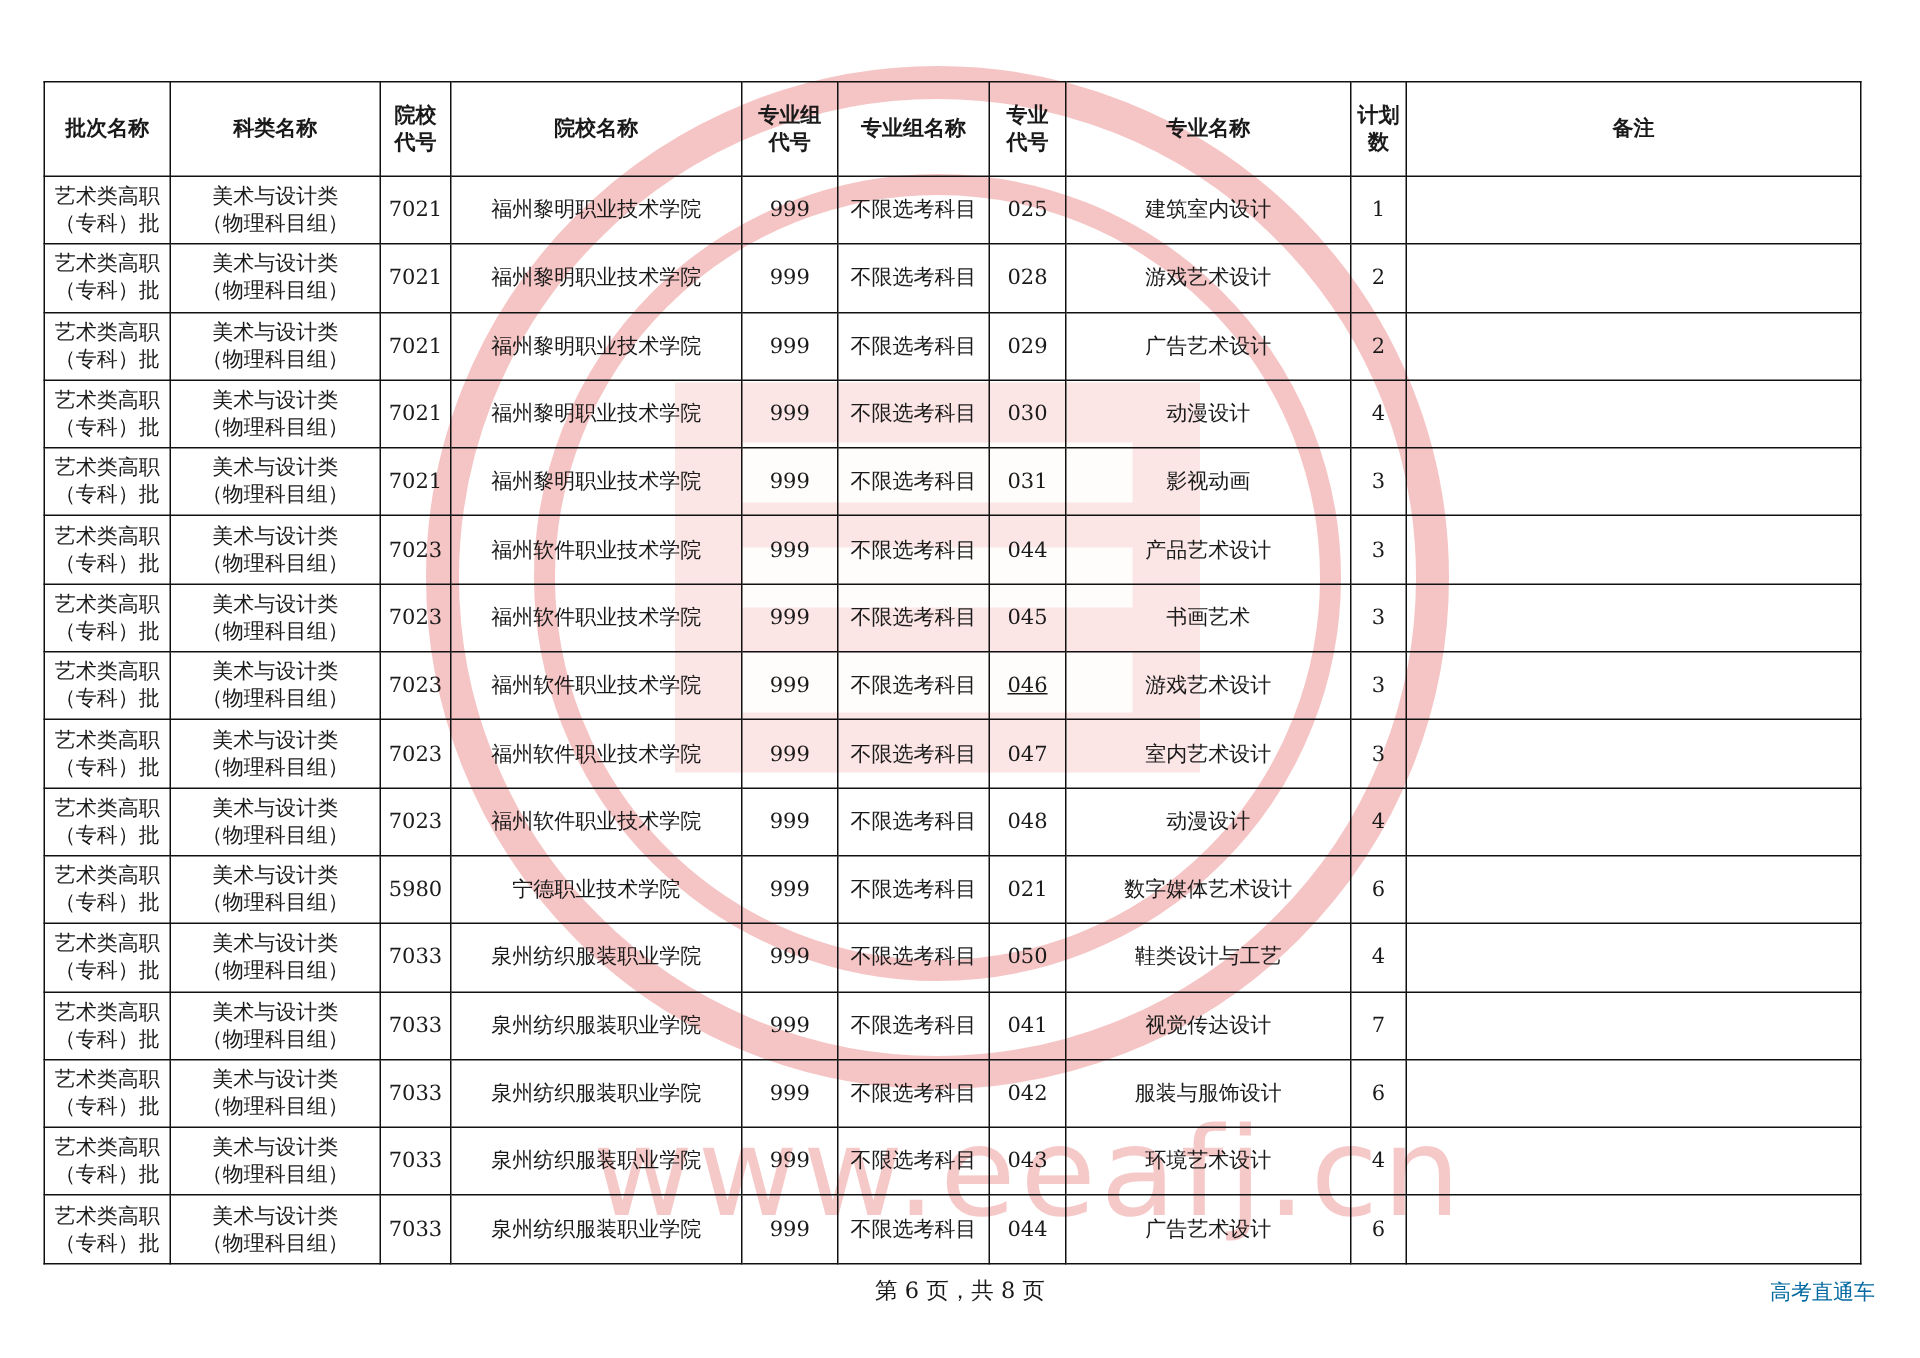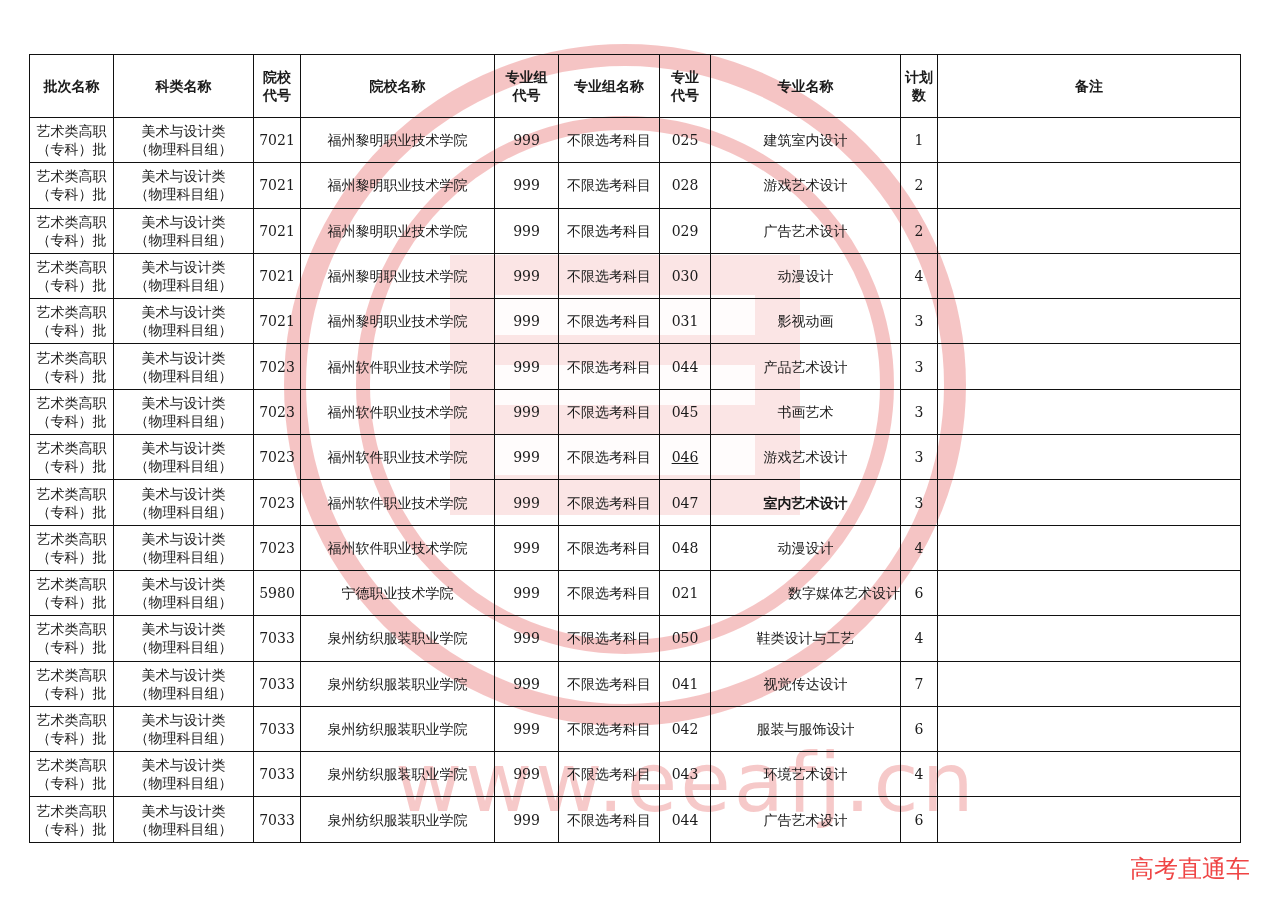--- a/index.html
+++ b/index.html
@@ -16,21 +16,21 @@
                background: transparent; }
   table.grid td, table.grid th { border: 1.6px solid #111; padding: 0; font-size: 14px;
                line-height: 18px; }
   table.grid th { height: 62px; font-weight: bold; text-align: center;
                font-family: "DejaVu Sans", "Liberation Sans", sans-serif; font-size: 14px; }
   table.grid td { height: 44.3px; text-align: center; }
   td.left { text-align: left; padding-left: 4px; }
   td.batch { line-height: 19px; font-size: 14px; }
   .footer { position: absolute; left: 0; width: 1280px; top: 851px; text-align: center;
             font-size: 15px; z-index: 1; }
-  .brand { position: absolute; right: 30px; top: 853px; font-size: 24px; color: #ef4444;
+  .brand { position: absolute; right: 30px; top: 853px; font-size: 14px; color: #0369a1;
            font-family: "DejaVu Sans", "Liberation Sans", sans-serif; z-index: 1; }
 </style>
 </head>
 <body>
 
 <div class="sheet">
 
   <svg class="watermark" viewBox="0 0 690 690">
     <circle cx="345" cy="345" r="330" fill="none" stroke="#e24c4c" stroke-width="22"></circle>
     <circle cx="345" cy="345" r="262" fill="none" stroke="#e24c4c" stroke-width="14"></circle>
@@ -188,21 +188,21 @@
         <tr>
           <td class="batch" style="white-space: pre-line;">艺术类高职
 （专科）批</td>
           <td style="white-space: pre-line;">美术与设计类
 （物理科目组）</td>
           <td style="white-space: pre-line;">7023</td>
           <td class="left" style="white-space: pre-line;">福州软件职业技术学院</td>
           <td style="white-space: pre-line;">999</td>
           <td style="white-space: pre-line;">不限选考科目</td>
           <td style="white-space: pre-line;">047</td>
-          <td class="left" style="white-space: pre-line; font-weight: bold;">室内艺术设计</td>
+          <td class="left" style="white-space: pre-line;">室内艺术设计</td>
           <td style="white-space: pre-line;">3</td>
           <td style="white-space: pre-line;"></td>
         </tr>
         <tr>
           <td class="batch" style="white-space: pre-line;">艺术类高职
 （专科）批</td>
           <td style="white-space: pre-line;">美术与设计类
 （物理科目组）</td>
           <td style="white-space: pre-line;">7023</td>
           <td class="left" style="white-space: pre-line;">福州软件职业技术学院</td>
@@ -216,21 +216,21 @@
         <tr>
           <td class="batch" style="white-space: pre-line;">艺术类高职
 （专科）批</td>
           <td style="white-space: pre-line;">美术与设计类
 （物理科目组）</td>
           <td style="white-space: pre-line;">5980</td>
           <td class="left" style="white-space: pre-line;">宁德职业技术学院</td>
           <td style="white-space: pre-line;">999</td>
           <td style="white-space: pre-line;">不限选考科目</td>
           <td style="white-space: pre-line;">021</td>
-          <td class="left" style="white-space: pre-line; text-align: right;">数字媒体艺术设计</td>
+          <td class="left" style="white-space: pre-line;">数字媒体艺术设计</td>
           <td style="white-space: pre-line;">6</td>
           <td style="white-space: pre-line;"></td>
         </tr>
         <tr>
           <td class="batch" style="white-space: pre-line;">艺术类高职
 （专科）批</td>
           <td style="white-space: pre-line;">美术与设计类
 （物理科目组）</td>
           <td style="white-space: pre-line;">7033</td>
           <td class="left" style="white-space: pre-line;">泉州纺织服装职业学院</td>
@@ -293,14 +293,15 @@
           <td style="white-space: pre-line;">999</td>
           <td style="white-space: pre-line;">不限选考科目</td>
           <td style="white-space: pre-line;">044</td>
           <td class="left" style="white-space: pre-line;">广告艺术设计</td>
           <td style="white-space: pre-line;">6</td>
           <td style="white-space: pre-line;"></td>
         </tr>
       </tbody>
   </table>
 
+  <div class="footer">第 6 页，共 8 页</div>
   <div class="brand">高考直通车</div>
 </div>
 
 </body></html>

